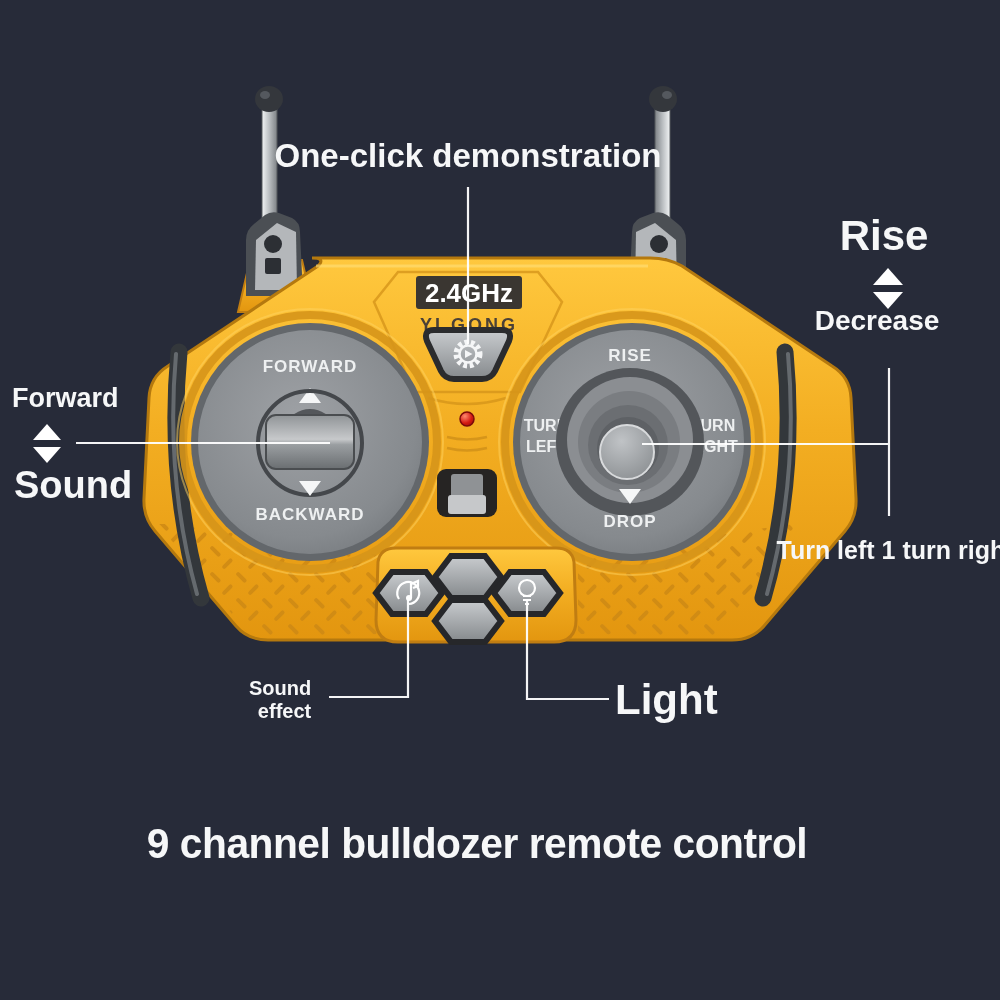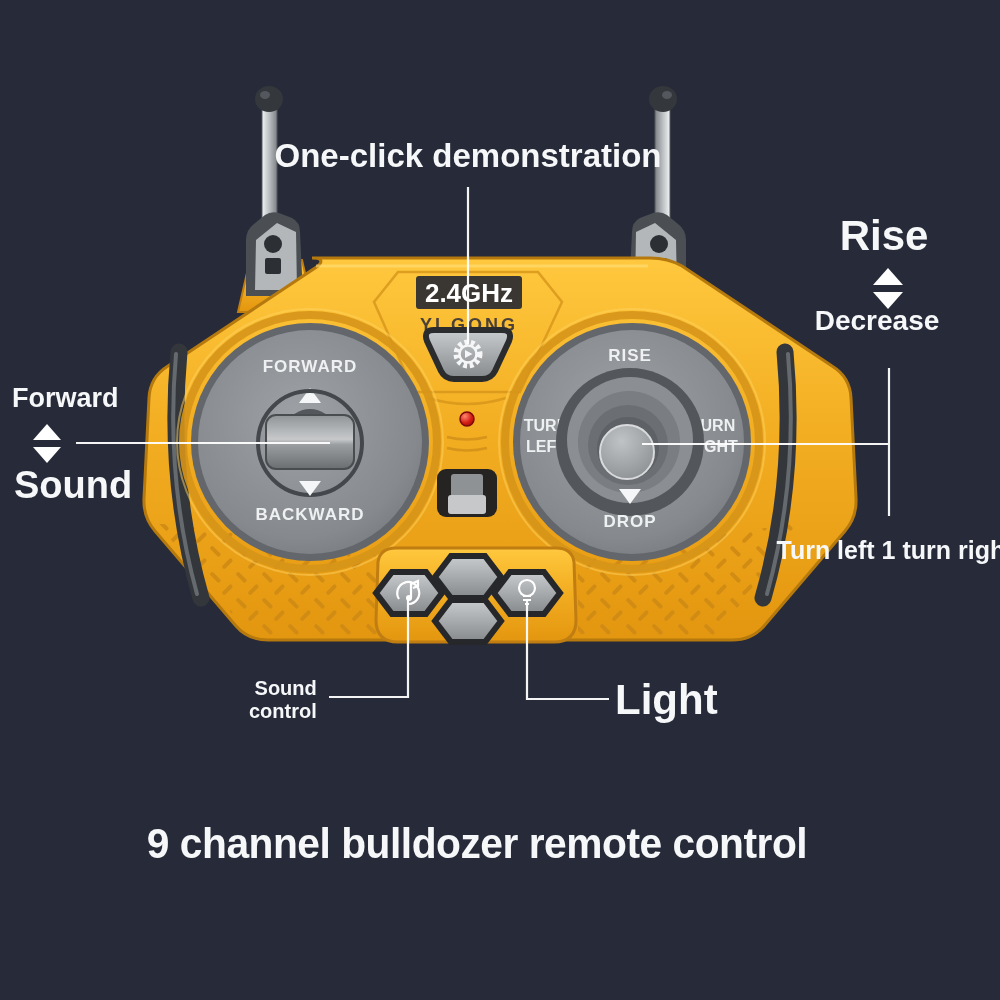--- a/index.html
+++ b/index.html
@@ -229,18 +229,18 @@
   <div class="ann ann-rise centered">Rise</div>
   <div class="arrows arrows-right">
     <div class="tri tri-up"></div>
     <div class="tri tri-down"></div>
   </div>
   <div class="ann ann-decrease centered">Decrease</div>
   <div class="ann ann-turn centered">Turn left 1 turn right</div>
 
   <div class="ann ann-sound">
     <div>Sound</div>
-    <div>control</div>
+    <div>effect</div>
   </div>
   <div class="ann ann-light">Light</div>
 
   <div class="ann ann-title">9 channel bulldozer remote control</div>
 </div>
 
 </body></html>

